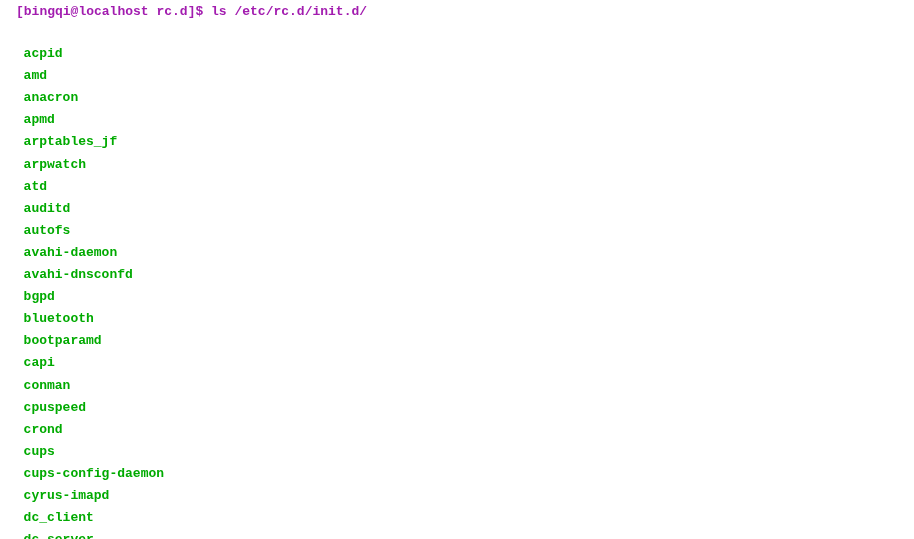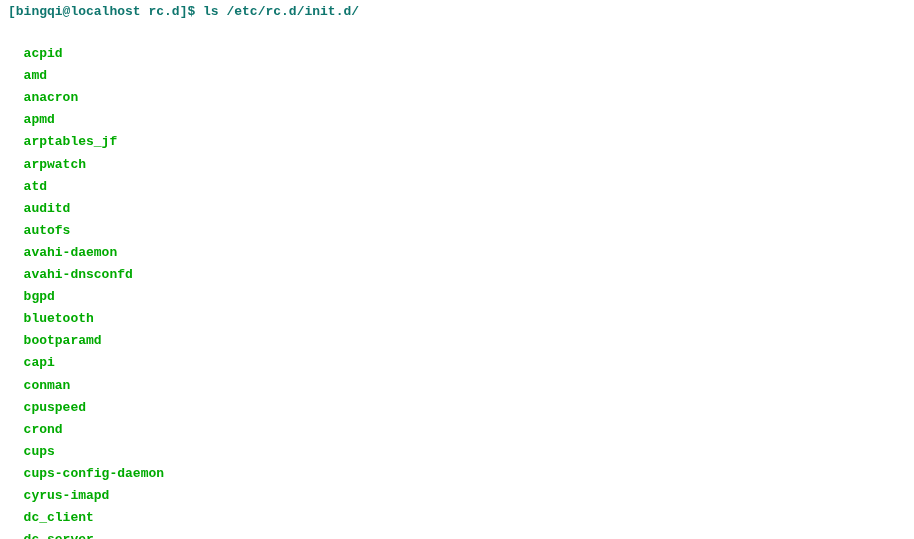--- a/index.html
+++ b/index.html
@@ -10,22 +10,23 @@
     body {
       font-family: 'Courier New', Consolas, Monaco, monospace;
       font-size: 13px;
       background: #ffffff;
       padding: 4px 8px;
       width: 914px;
       font-weight: bold;
     }
     .prompt-line {
       white-space: pre;
-      color: #0f766e;
+      color: #a21caf;
       margin-bottom: 2px;
+      margin-left: 8px;
     }
     .listing {
       white-space: pre;
       line-height: 1.7;
     }
     .col {
       display: inline-block;
       vertical-align: top;
       color: #00aa00;
     }

